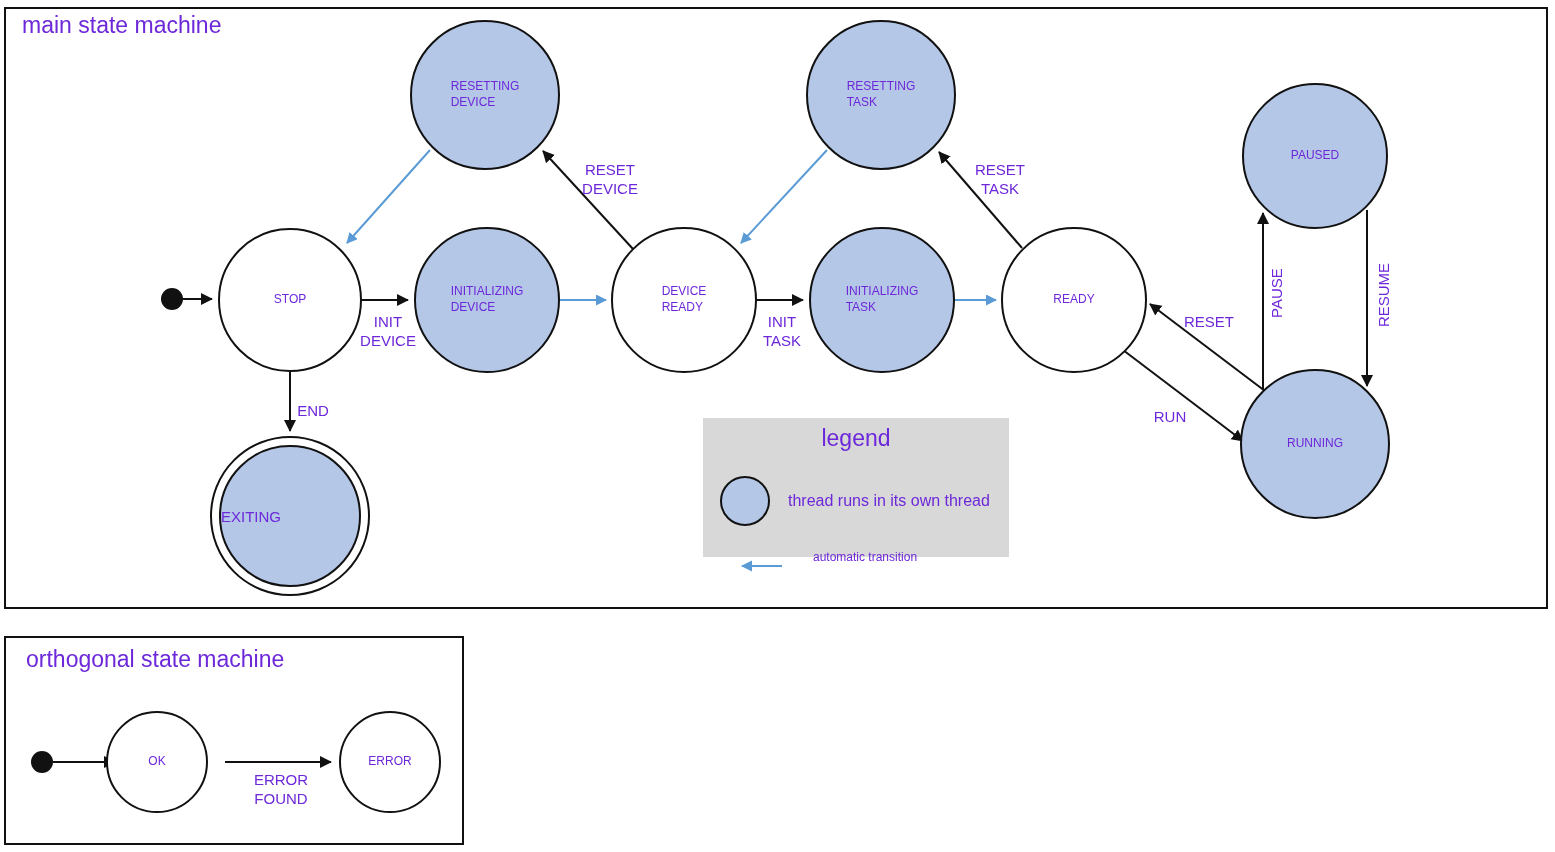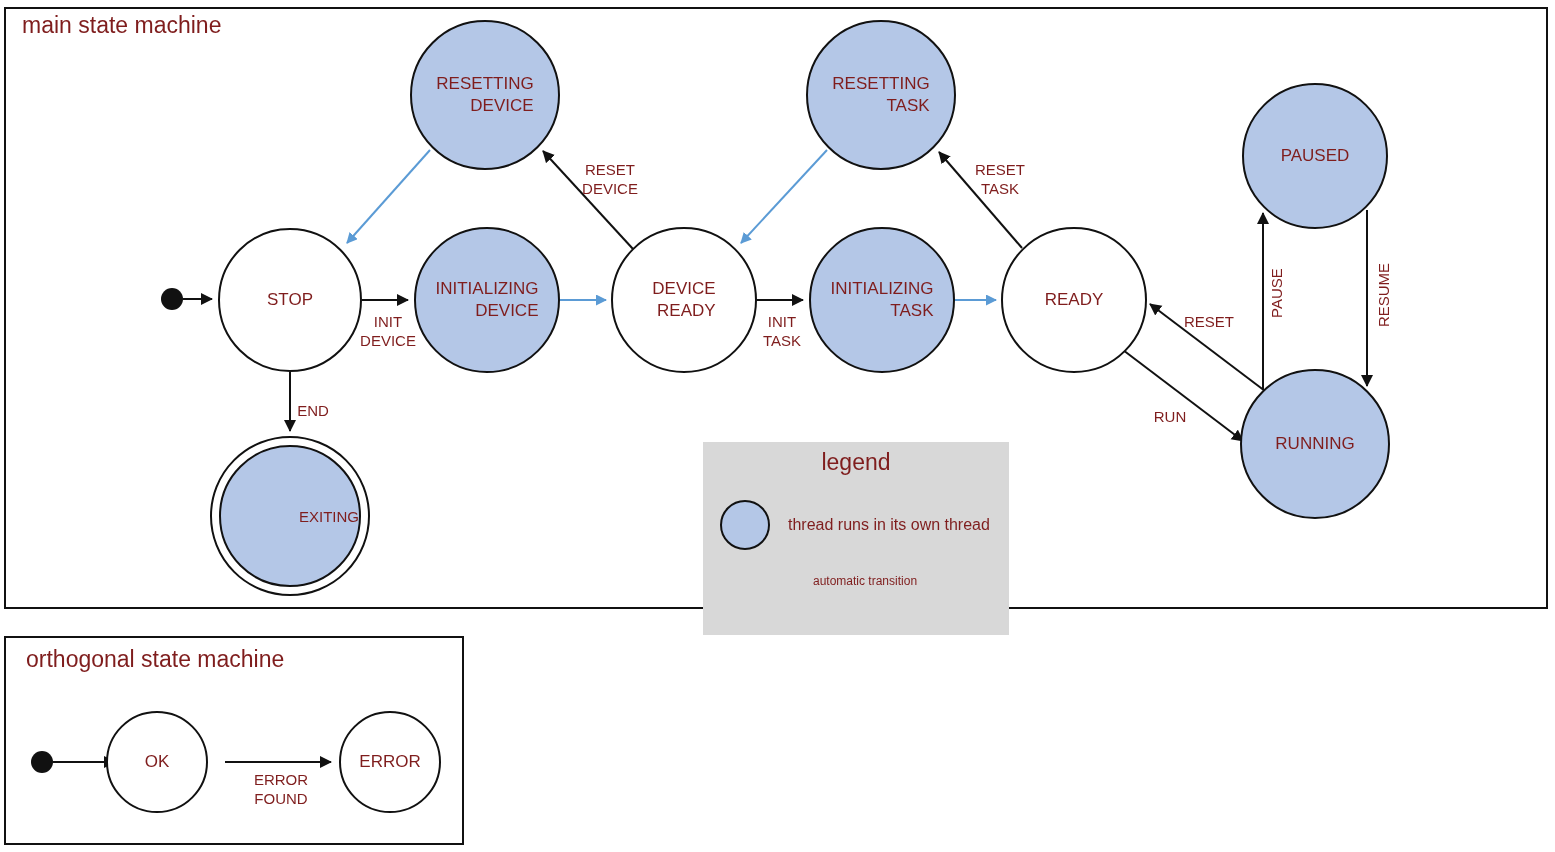--- a/index.html
+++ b/index.html
@@ -1,45 +1,45 @@
 <!DOCTYPE html>
 <html><head>
 <meta charset="utf-8">
 <style>
   html,body{margin:0;padding:0;background:#fff;}
   .canvas{
     position:relative;width:1555px;height:852px;background:#fff;overflow:hidden;
-    font-family:"Liberation Sans", sans-serif;color:#7f1d1d;
+    font-family:"Liberation Sans", sans-serif;color:#6d28d9;
   }
   .wires{position:absolute;left:0;top:0;z-index:1;}
   .box{position:absolute;border:2px solid #111;box-sizing:border-box;background:transparent;z-index:0;}
   .box-title{position:absolute;font-size:23px;z-index:3;}
   .state{
     position:absolute;border-radius:50%;border:2px solid #111;box-sizing:border-box;
-    display:flex;align-items:center;justify-content:center;text-align:right;
-    font-size:17px;line-height:1.3;white-space:pre-line;z-index:2;letter-spacing:0px;
+    display:flex;align-items:center;justify-content:center;text-align:left;
+    font-size:12px;line-height:1.3;white-space:pre-line;z-index:2;letter-spacing:0px;
   }
   .state.white{background:#fff;}
   .state.blue{background:#b4c7e7;}
   .final-ring{
     position:absolute;border-radius:50%;border:2px solid #111;background:#fff;
     box-sizing:border-box;display:flex;align-items:center;justify-content:center;z-index:2;
   }
   .final-inner{
     border-radius:50%;border:2px solid #111;background:#b4c7e7;box-sizing:border-box;
-    display:flex;align-items:center;justify-content:flex-end;text-align:center;
+    display:flex;align-items:center;justify-content:flex-start;text-align:center;
     font-size:15px;white-space:pre-line;width:142px;height:142px;
   }
   .initial-dot{position:absolute;border-radius:50%;background:#111;z-index:2;}
   .tlabel{
     position:absolute;transform:translate(-50%,-50%);white-space:pre-line;text-align:center;
     font-size:15px;line-height:1.25;z-index:3;
   }
   .tlabel.rot{transform:translate(-50%,-50%) rotate(-90deg);}
-  .legend{position:absolute;left:703px;top:442px;width:306px;height:193px;background:#d8d8d8;z-index:2;}
+  .legend{position:absolute;left:703px;top:418px;width:306px;height:139px;background:#d8d8d8;z-index:2;}
   .legend-title{position:absolute;left:50%;top:7px;transform:translateX(-50%);font-size:23px;}
   .legend-circle{
     position:absolute;left:17px;top:58px;width:50px;height:50px;border-radius:50%;
     border:2px solid #111;background:#b4c7e7;box-sizing:border-box;
   }
   .legend-text1{position:absolute;left:85px;top:83px;transform:translateY(-50%);font-size:16px;}
   .legend-text2{position:absolute;left:90px;top:139px;transform:translateY(-50%);font-size:12px;margin-left:20px;}
 </style>
 </head>
 <body>

